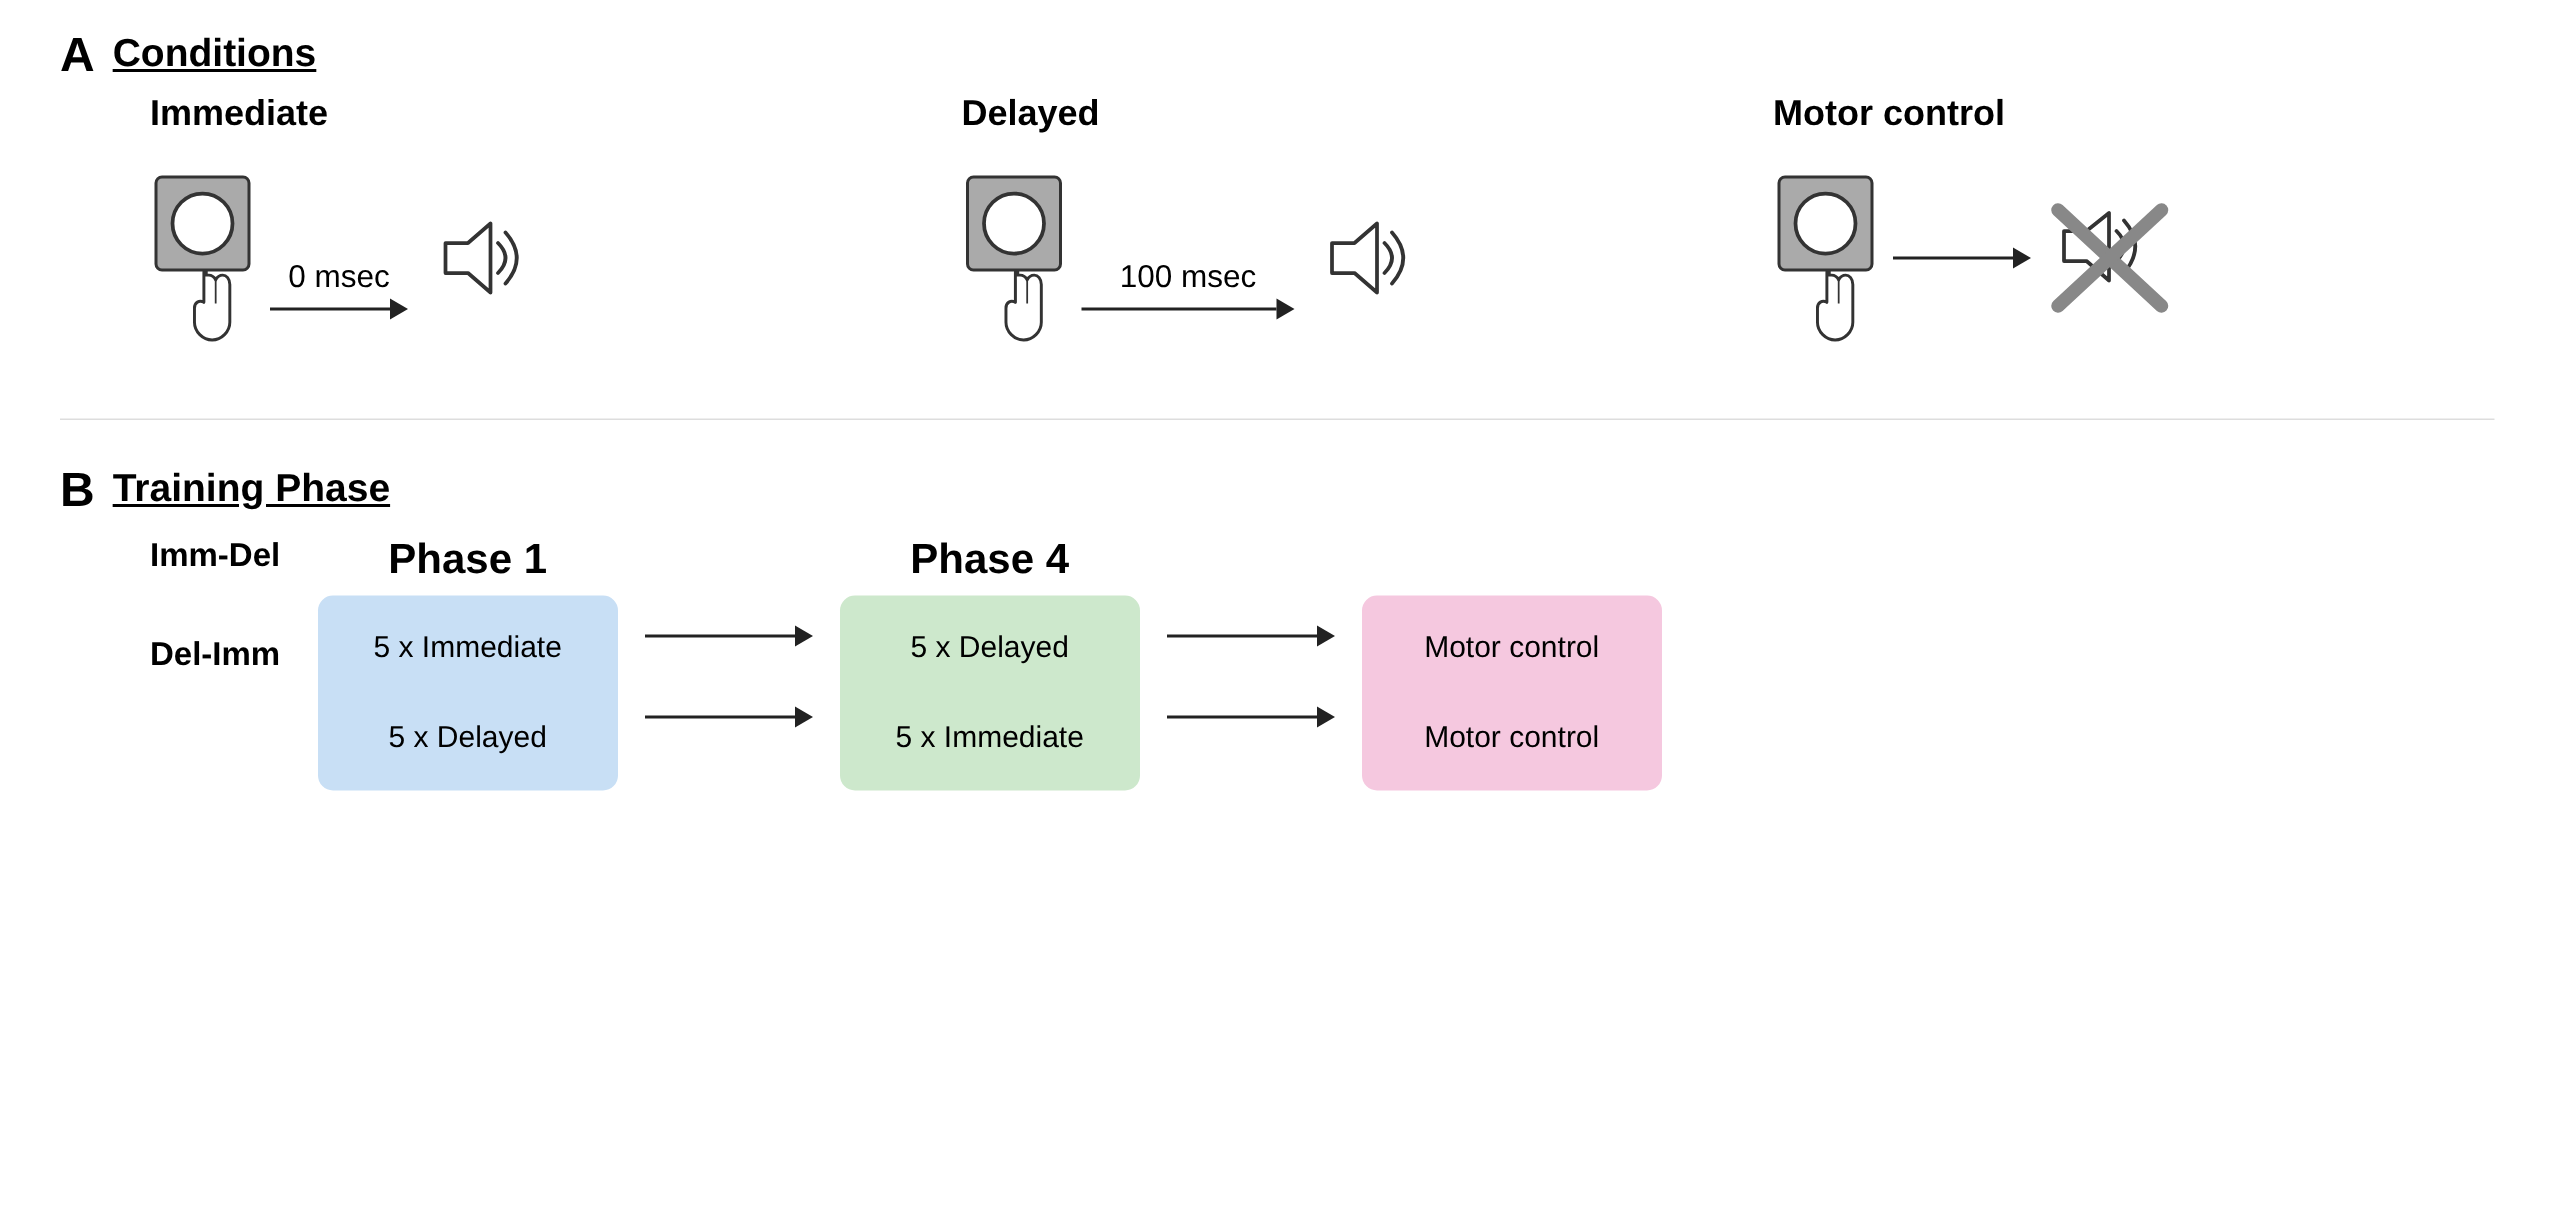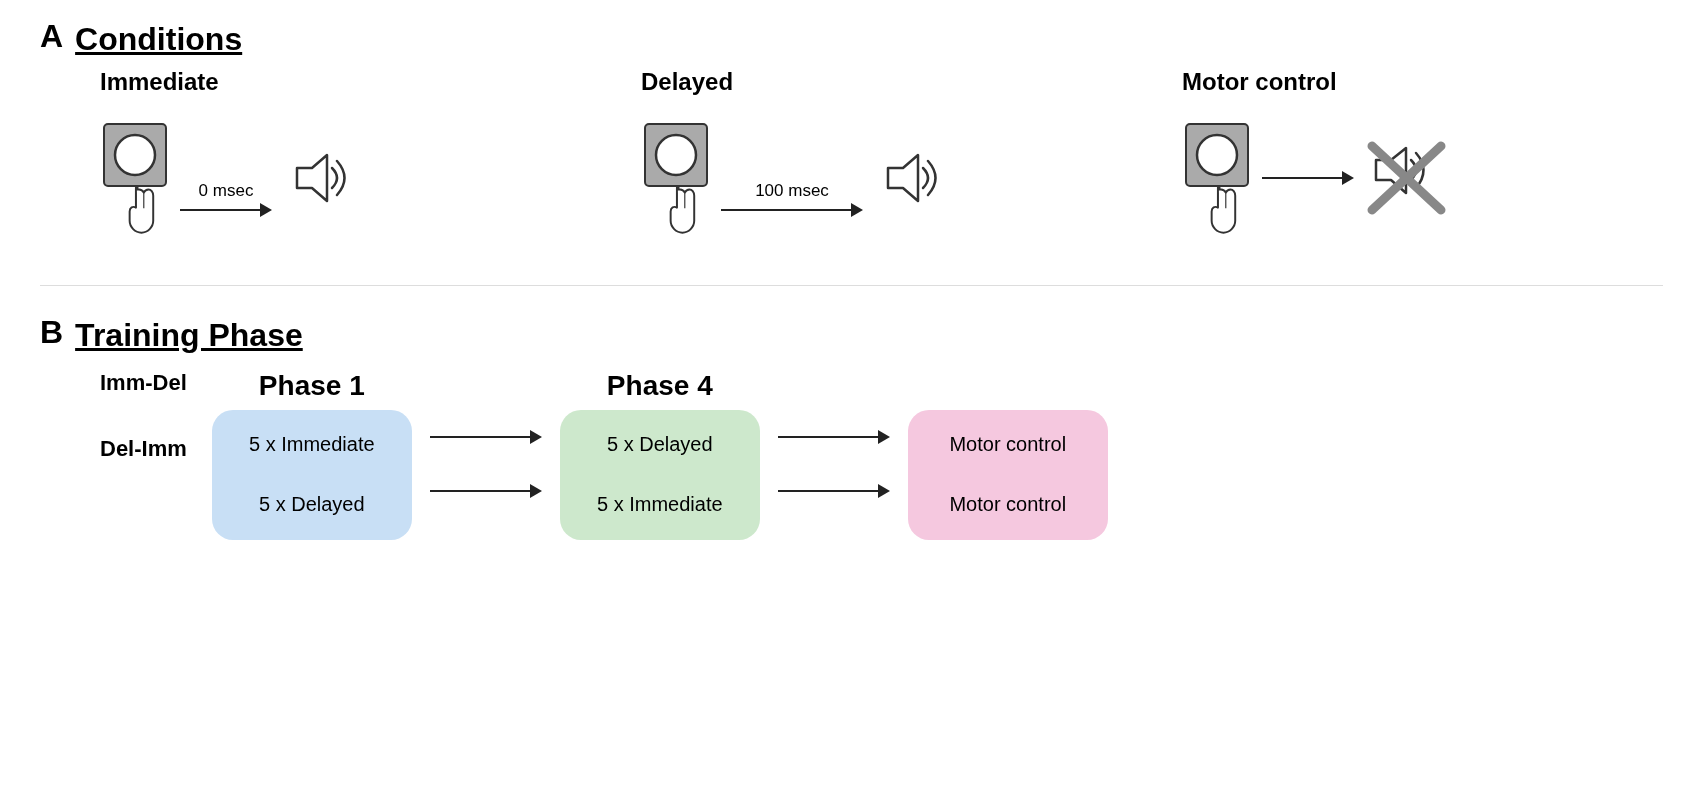--- a/index.html
+++ b/index.html
@@ -34,21 +34,21 @@
     }
 
     .section-letter {
       font-size: 32px;
       font-weight: bold;
       margin-right: 12px;
       line-height: 1;
     }
 
     .section-title {
-      font-size: 32px;
+      font-size: 26px;
       font-weight: bold;
       text-decoration: underline;
       line-height: 1.2;
       text-align: center;
     }
 
     .conditions-row {
       display: flex;
       flex-direction: row;
       align-items: flex-start;
@@ -79,21 +79,21 @@
 
     
     .arrow-container {
       display: flex;
       flex-direction: column;
       align-items: center;
       justify-content: center;
     }
 
     .arrow-label {
-      font-size: 17px;
+      font-size: 21px;
       margin-bottom: 2px;
       white-space: nowrap;
       margin-top: 42px;
     }
 
     .arrow {
       display: flex;
       align-items: center;
     }
 
@@ -166,21 +166,21 @@
 
     .group-label {
       font-size: 22px;
       font-weight: bold;
       white-space: nowrap;
       text-align: right;
       padding-right: 15px;
     }
 
     .phase-box {
-      border-radius: 21px;
+      border-radius: 10px;
       padding: 20px 30px;
       display: flex;
       flex-direction: column;
       justify-content: space-around;
       min-height: 130px;
       min-width: 200px;
       gap: 30px;
     }
 
     .phase-box-blue {

